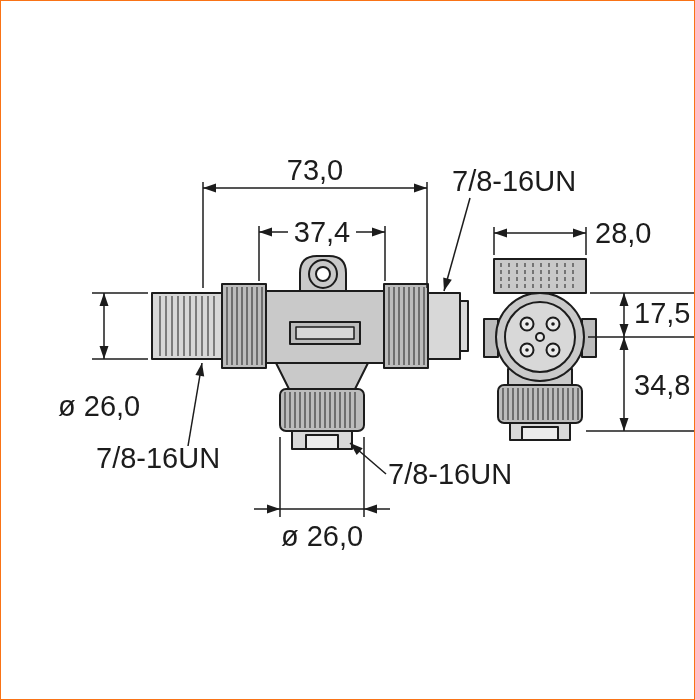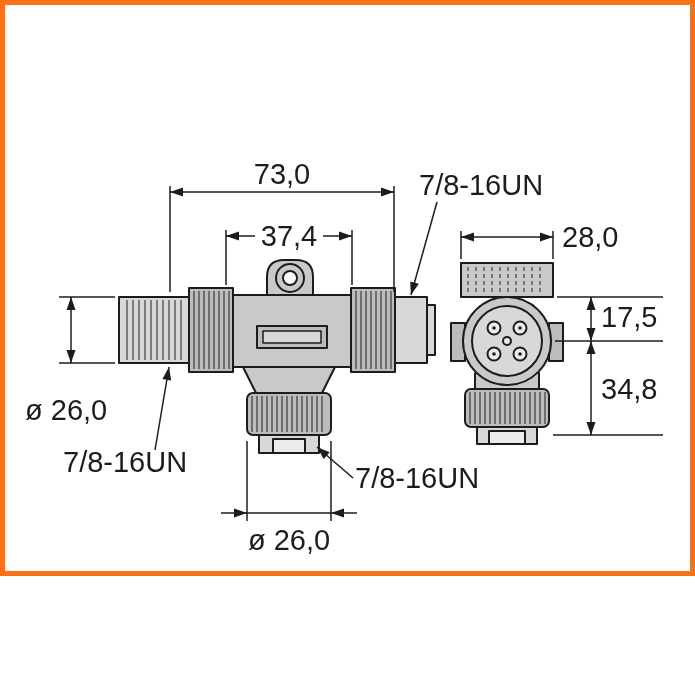--- a/index.html
+++ b/index.html
@@ -1,23 +1,24 @@
 <!DOCTYPE html>
 <html style="--line: #1c1c1c; --fillBody: #c9c9c9; --fillNut: #bcbcbc; --fillLight: #d8d8d8; --fillFace: #ececec; --bg: #ffffff;"><head>
 <meta charset="utf-8">
 <style>
   html, body { margin: 0; padding: 0; background: #ffffff; }
   .frame {
     position: relative;
     width: 695px;
-    height: 576px;
+    height: 700px;
     box-sizing: border-box;
-    border: 5px solid #f97316;
+    border: 1px solid #f97316;
     background: var(--bg, #ffffff);
     overflow: hidden;
+    padding-left: 37px;
   }
   svg { display: block; }
   .shape { stroke: var(--line, #1c1c1c); stroke-width: 2; stroke-linejoin: round; }
   .thin  { stroke-width: 1.5; }
   .f-body  { fill: var(--fillBody, #c9c9c9); }
   .f-nut   { fill: var(--fillNut, #bcbcbc); }
   .f-light { fill: var(--fillLight, #d8d8d8); }
   .f-face  { fill: var(--fillFace, #ececec); }
   .f-white { fill: #ffffff; }
   .f-line  { fill: var(--line, #1c1c1c); }

